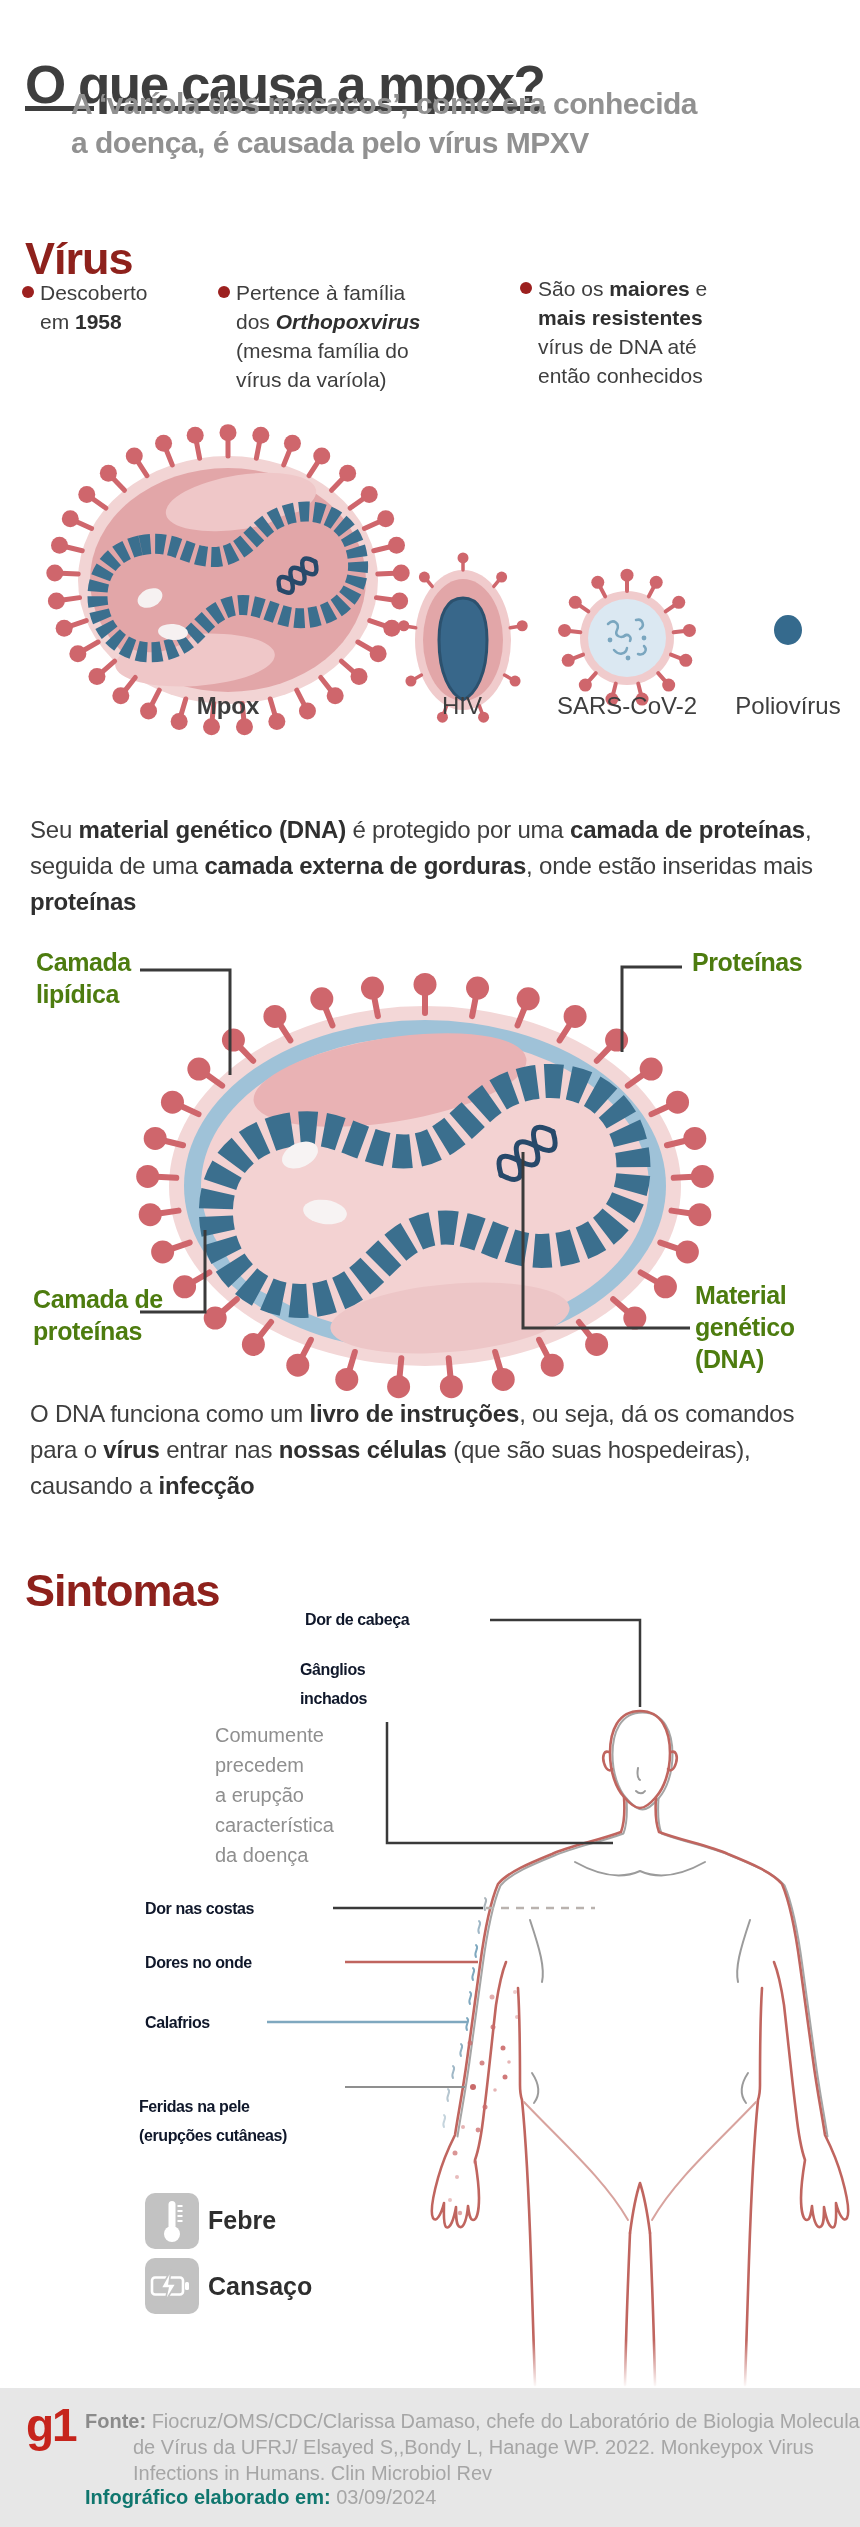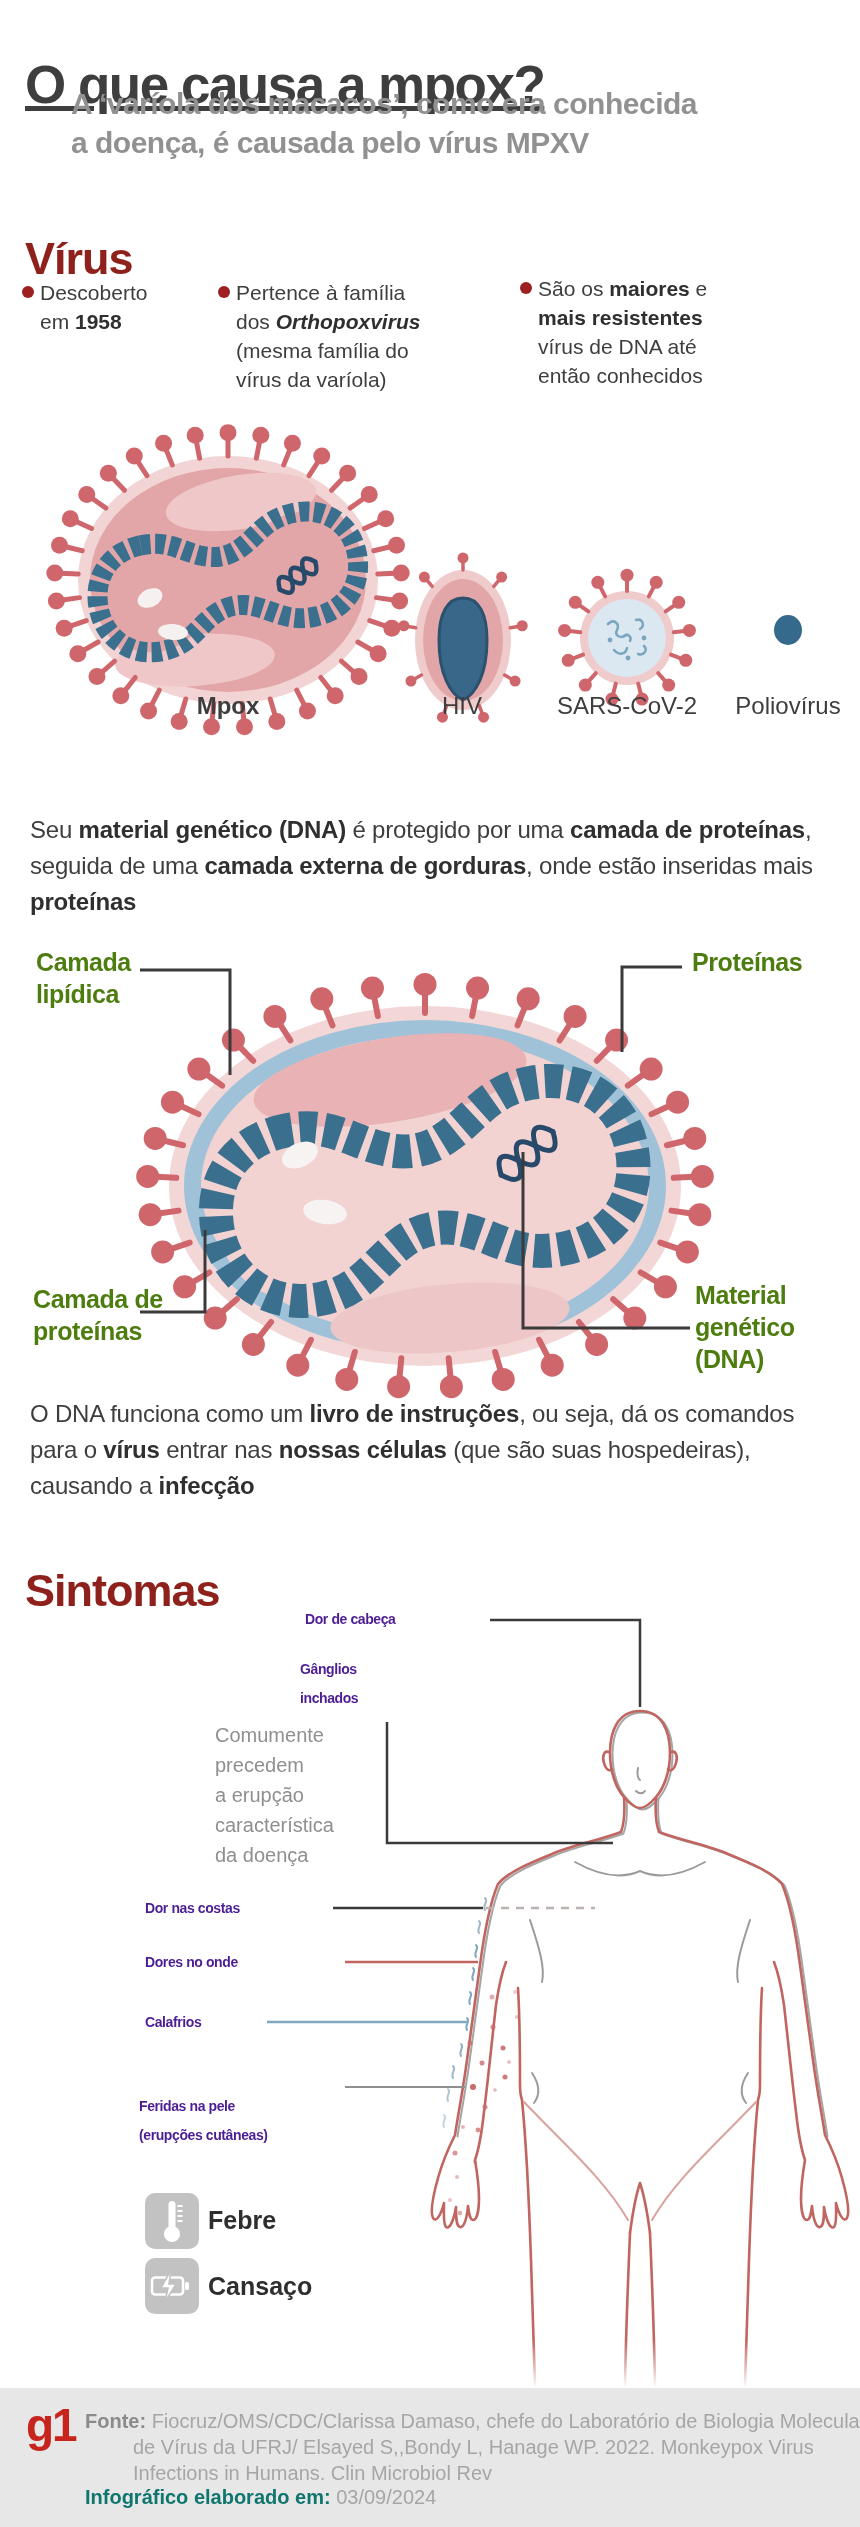--- a/index.html
+++ b/index.html
@@ -11,21 +11,21 @@
   .title{left:25px;top:18px;width:800px;font-size:53px;font-weight:800;color:#3e3e3e;letter-spacing:-1.5px;text-decoration:underline;}
   .subtitle{left:25px;top:84px;width:820px;font-size:30px;font-weight:bold;color:#919191;
             line-height:39px;white-space:pre-line;letter-spacing:-0.5px;margin-left:46px;}
   .section{left:25px;width:400px;font-size:45px;font-weight:800;color:#8e211c;letter-spacing:-1px;}
   .bullet{font-size:21px;line-height:29px;color:#3e3e3e;}
   .bullet .dot{position:absolute;left:-18px;top:8px;width:12px;height:12px;border-radius:50%;background:#9c201f;}
   .note-rna{font-size:24px;color:#3e3e3e;}
   .vlabel{font-size:24px;color:#3e3e3e;text-align:center;}
   .para{font-size:24px;line-height:36px;color:#3e3e3e;letter-spacing:-0.2px;}
   .dlabel{font-size:25px;font-weight:bold;color:#4d7c0f;line-height:32px;letter-spacing:-0.4px;}
-  .slabel{font-size:14px;font-weight:bold;color:#4c1d95;line-height:29px;letter-spacing:-0.4px;white-space:pre-line;}
+  .slabel{font-size:16px;font-weight:bold;color:#0f172a;line-height:29px;letter-spacing:-0.4px;white-space:pre-line;}
   .snote{font-size:20px;color:#8f8f8f;line-height:30px;white-space:pre-line;}
   .icon-box{width:54px;height:56px;border-radius:10px;background:#c2c2c2;}
   .ilabel{font-size:25px;font-weight:bold;color:#2e2e2e;}
   .footer{left:0;top:2388px;width:860px;height:139px;background:#e7e7e7;}
   .g1{left:26px;top:2398px;font-size:46px;font-weight:800;color:#c6241c;letter-spacing:-2px;text-align:right;}
   .src{left:85px;top:2408px;width:745px;font-size:20px;line-height:26px;color:#a6a6a6;
        padding-left:48px;text-indent:-48px;}
   .src .lbl{font-weight:bold;color:#8b8b8b;}
   .date{left:85px;top:2486px;font-size:20px;color:#a6a6a6;}
   .date .lbl{font-weight:bold;color:#0f766e;}

